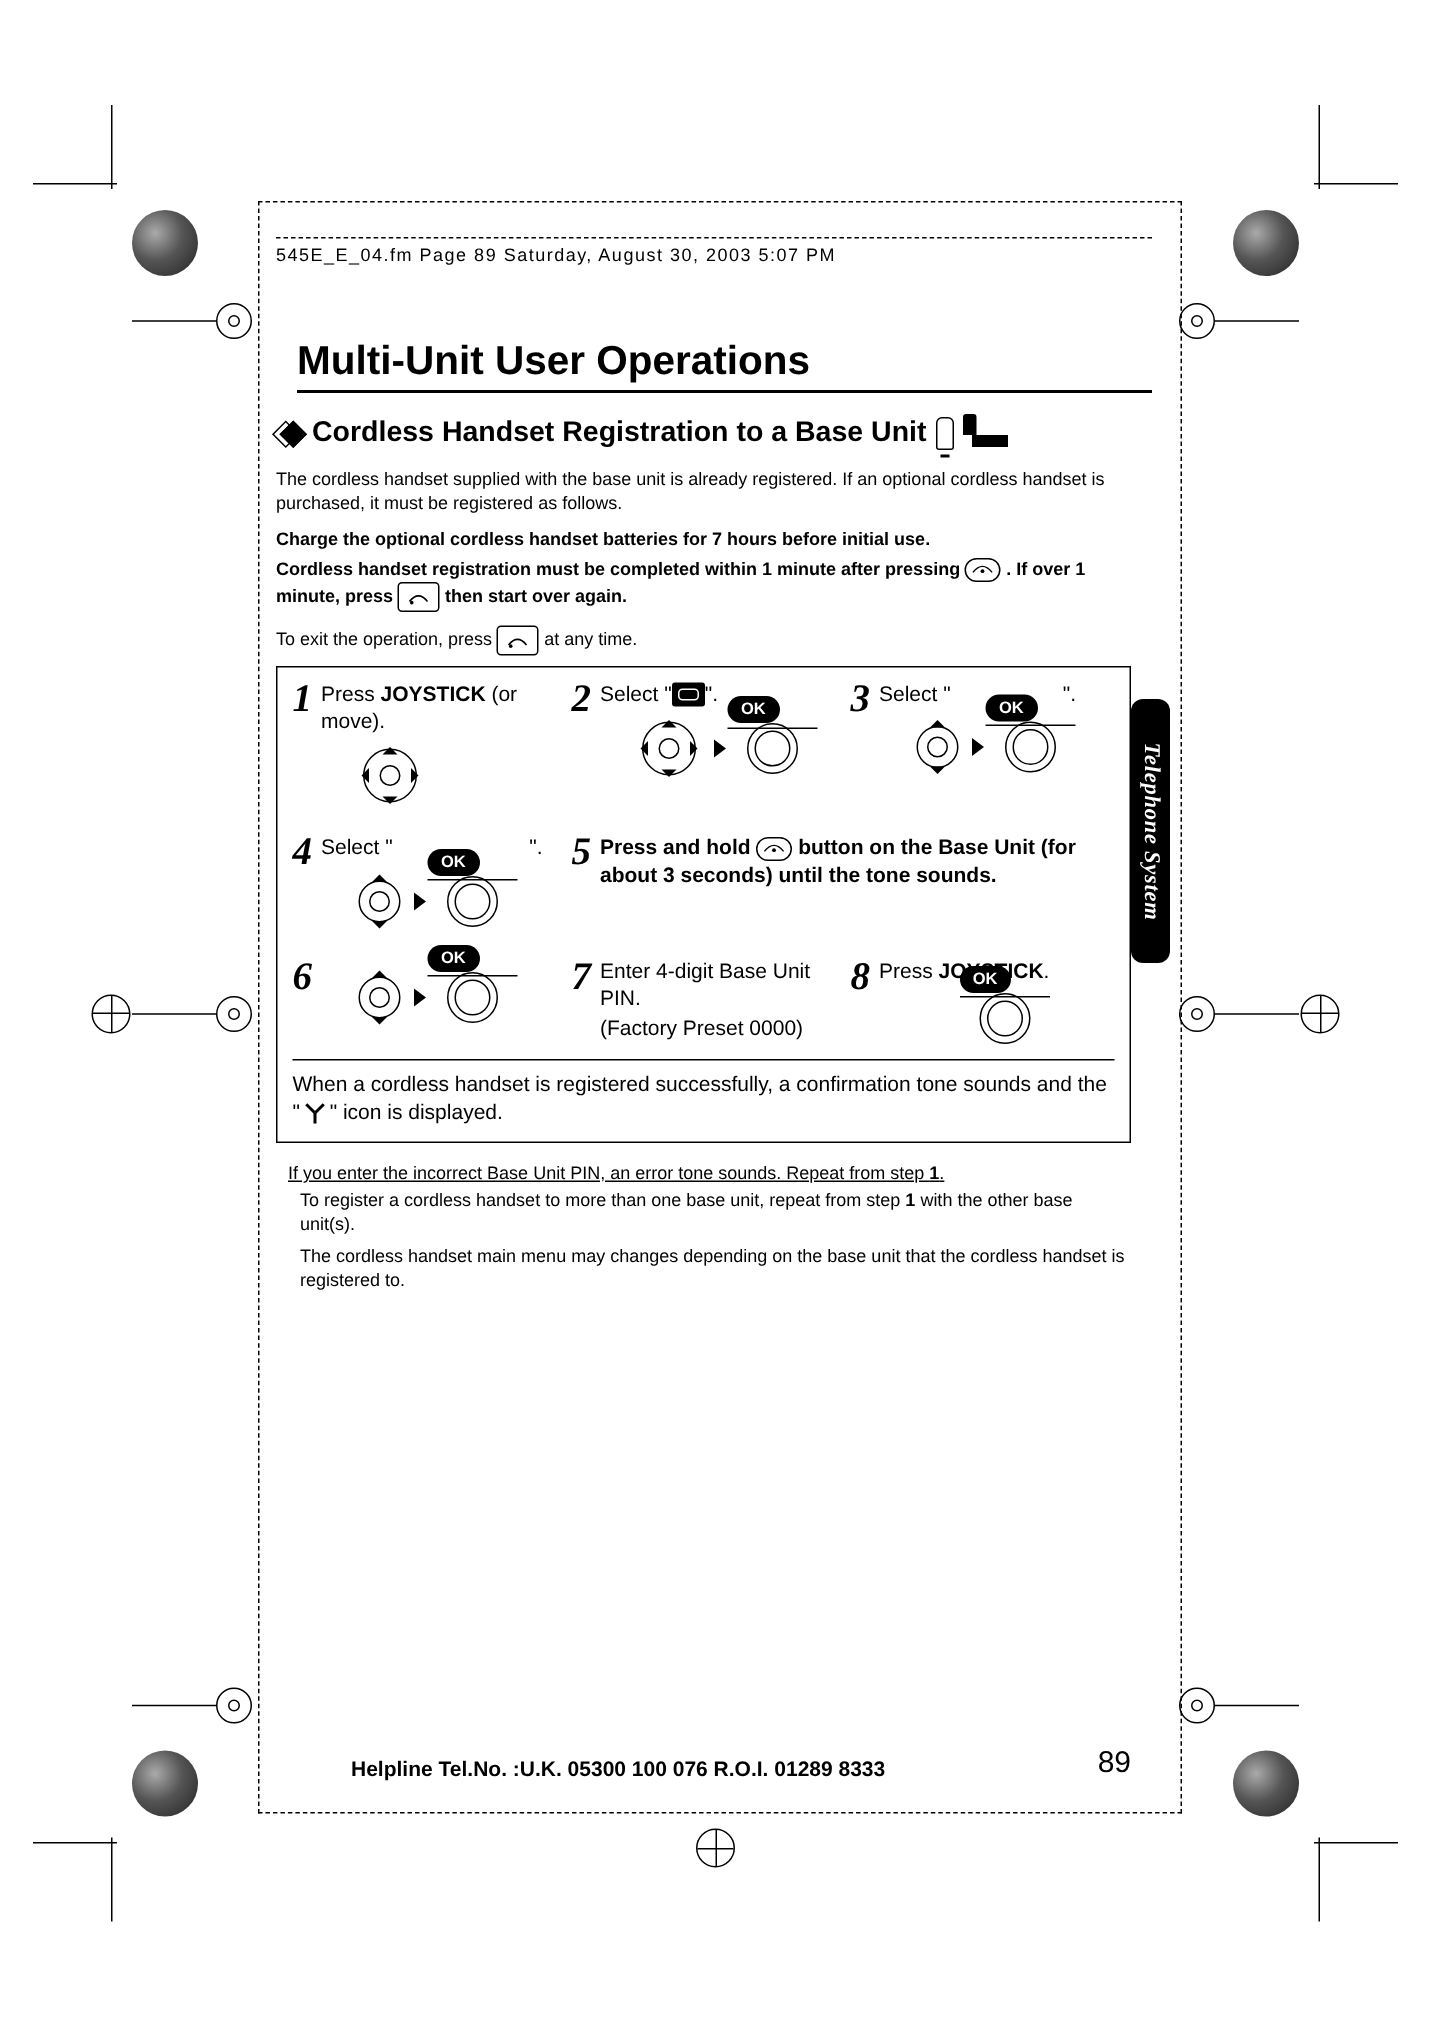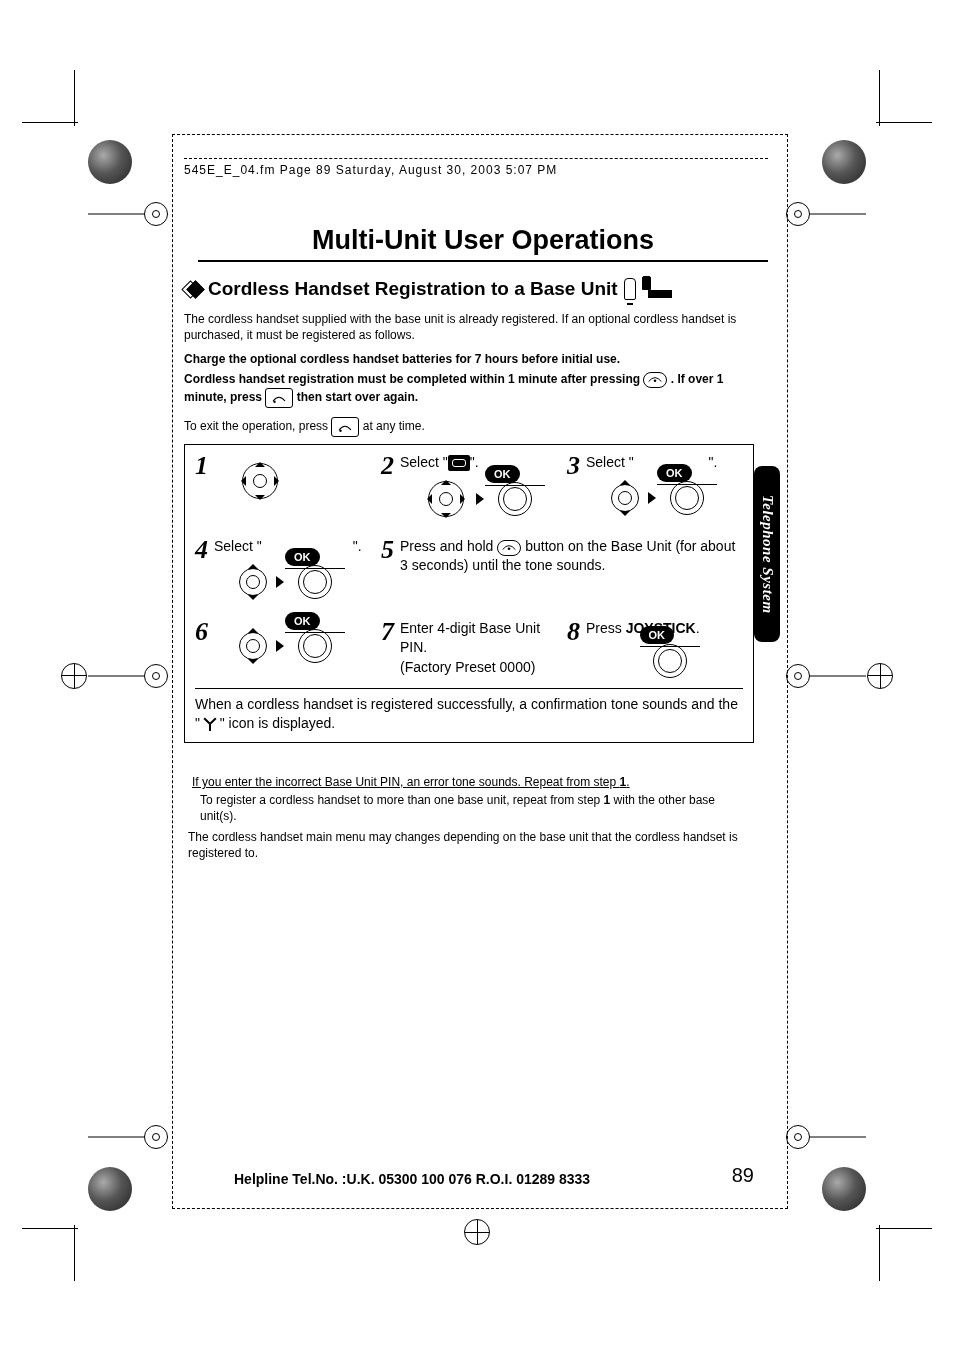--- a/index.html
+++ b/index.html
@@ -86,21 +86,21 @@
   }
 
   .page-title {
     position:absolute;
     right: 186px; top: 225px;
     font-size: 27px;
     font-weight: bold;
     border-bottom: 2px solid #000;
     padding-bottom: 4px;
     width: 570px;
-    text-align: center;
+    text-align: left;
   }
 
   .section-title-row {
     position:absolute;
     left: 184px; top: 278px;
     width: 570px;
     display:flex;
     align-items:center;
     gap:6px;
   }
@@ -464,20 +464,23 @@
   </span>
   <span> at any time.</span>
 </div>
 
 <div class="steps-box" style="top:444px;">
   <div class="steps-grid">
 
     <div class="step">
       <div class="stepnum">1</div>
       <div style="flex:1;">
+        <div class="steptxt">
+          <span>Press </span><b>JOYSTICK</b><span> (or move).</span>
+        </div>
         <div class="controls-row">
           <div class="joystick">
             <div class="ring">
                 <div class="inner"></div>
               </div>
             <div class="arrow up"></div>
               <div class="arrow down"></div>
             <div class="arrow left"></div>
               <div class="arrow right"></div>
           </div>
@@ -560,21 +563,21 @@
                 <div class="o1"></div>
                 <div class="o2"></div>
               </div>
           </div>
         </div>
       </div>
     </div>
 
     <div class="step wide">
       <div class="stepnum">5</div>
-      <div class="steptxt" style="font-weight:normal;">
+      <div class="steptxt" style="font-weight:bold;">
         <span>Press and hold </span>
         <span class="round-btn" style="font-weight:normal;">
           <svg viewBox="0 0 20 12" width="16" height="10">
               <path d="M2 8 Q10 -2 18 8" fill="none" stroke="#000" stroke-width="1.2"></path>
               <circle cx="10" cy="7" r="1.6" fill="#000"></circle>
             </svg>
         </span>
         <span> button on the Base Unit (for about 3 seconds) until the tone sounds.</span>
       </div>
     </div>
@@ -636,16 +639,16 @@
     <span> " icon is displayed.</span>
   </div>
 </div>
 
 <div class="body-text" style="top:775px; left:192px; width:554px;text-decoration:underline;">
   <span>If you enter the incorrect Base Unit PIN, an error tone sounds. Repeat from step </span><b>1</b><span>.</span>
 </div>
 <div class="body-text" style="top:793px; left:200px; width:554px;">
   <span>To register a cordless handset to more than one base unit, repeat from step </span><b>1</b><span> with the other base unit(s).</span>
 </div>
-<div class="body-text" style="top:830px; left:188px; width:554px;">The cordless handset main menu may changes depending on the base unit that the cordless handset is registered to.</div>
+<div class="body-text" style="top:830px; left:200px; width:554px;">The cordless handset main menu may changes depending on the base unit that the cordless handset is registered to.</div>
 
 <div class="footer-help">Helpline Tel.No. :U.K. 05300 100 076  R.O.I. 01289 8333</div>
 <div class="page-num">89</div>
 
 </body></html>

